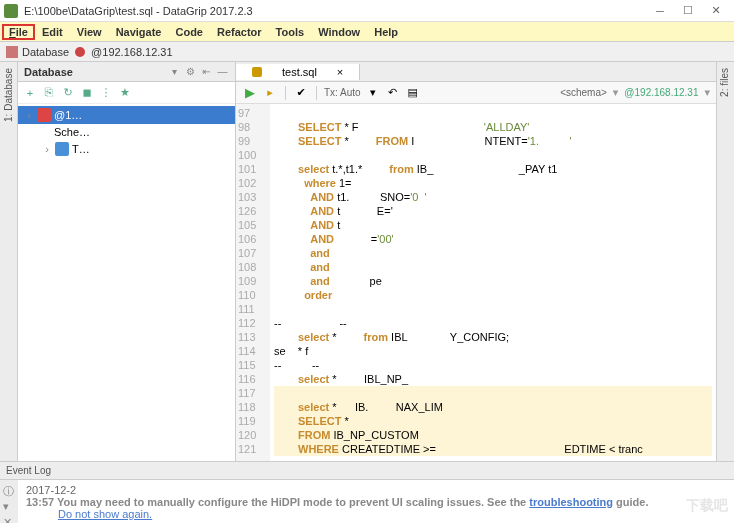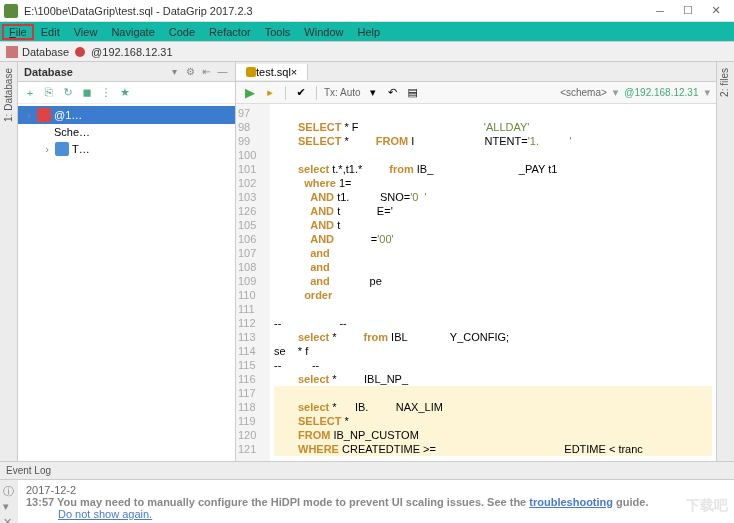--- a/index.html
+++ b/index.html
@@ -4,21 +4,21 @@
 <style>
 * { margin: 0; padding: 0; box-sizing: border-box; font-family: "Segoe UI", Arial, sans-serif; font-size: 11px; }
 body { width: 734px; height: 523px; background: #fff; overflow: hidden; position: relative; }
 
 .titlebar { height: 22px; background: #fff; border-bottom: 1px solid #ddd; display: flex; align-items: center; padding: 0 4px; }
 .titlebar-icon { width: 14px; height: 14px; background: #5b8c3e; border-radius: 2px; margin-right: 6px; }
 .titlebar-text { flex: 1; font-size: 11px; color: #333; }
 .win-controls { display: flex; }
 .win-btn { width: 28px; height: 20px; display: flex; align-items: center; justify-content: center; color: #666; cursor: pointer; }
 
-.menubar { height: 20px; background: #14b8a6; display: flex; align-items: center; padding: 0 2px; border-bottom: 1px solid #ccc; }
+.menubar { height: 20px; background: #fef9c3; display: flex; align-items: center; padding: 0 2px; border-bottom: 1px solid #ccc; font-weight: bold; }
 .menu-item { padding: 2px 7px; color: #333; cursor: pointer; }
 .menu-item u { text-decoration: underline; }
 .file-highlight { border: 2px solid #d33; padding: 0 5px; }
 
 .nav-row { height: 20px; background: #f0f0f0; display: flex; align-items: center; padding: 0 6px; border-bottom: 1px solid #ccc; }
 .nav-icon { width: 12px; height: 12px; background: #c77; margin-right: 4px; }
 .nav-text { color: #333; }
 .nav-sep { width: 10px; height: 10px; background: #c44; border-radius: 50%; margin: 0 6px; }
 
 .main { display: flex; height: 399px; }
@@ -36,21 +36,21 @@
 .tree { flex: 1; overflow: auto; padding: 2px 0; }
 .tree-node { display: flex; align-items: center; padding: 2px 6px; cursor: pointer; }
 .tree-node.selected { background: #3b7cce; color: #fff; }
 .tn-arrow { width: 10px; text-align: center; color: #888; }
 .tn-icon { width: 14px; height: 14px; margin: 0 3px; }
 .tn-icon.db { background: #d44; border-radius: 2px; }
 .tn-icon.folder { background: #4a90d9; border-radius: 2px; }
 
 .editor-area { flex: 1; display: flex; flex-direction: column; background: #fff; }
 .tab-row { height: 20px; background: #ededed; display: flex; align-items: center; border-bottom: 1px solid #ccc; }
-.tab { padding: 2px 10px; background: #fff; border-right: 1px solid #ccc; display: flex; align-items: center; gap: 0; }
+.tab { padding: 2px 16px; background: #fff; border-right: 1px solid #ccc; display: flex; align-items: center; gap: 20px; }
 .tab-icon { width: 10px; height: 10px; background: #c90; border-radius: 2px; }
 .editor-toolbar { height: 22px; background: #f8f8f8; display: flex; align-items: center; padding: 0 6px; gap: 4px; border-bottom: 1px solid #ddd; }
 .et-i { width: 16px; height: 16px; display: flex; align-items: center; justify-content: center; cursor: pointer; }
 .et-play { color: #4a4; font-size: 13px; }
 .et-sep { width: 1px; height: 14px; background: #ccc; margin: 0 3px; }
 .et-text { color: #666; font-size: 10px; }
 .et-right { margin-left: auto; display: flex; align-items: center; gap: 6px; }
 
 .code-area { flex: 1; display: flex; overflow: hidden; background: #fff; }
 .gutter { width: 34px; background: #f4f4f4; text-align: left; padding: 2px 6px 2px 2px; color: #aaa; font-family: Consolas, monospace; font-size: 10px; line-height: 14px; }

